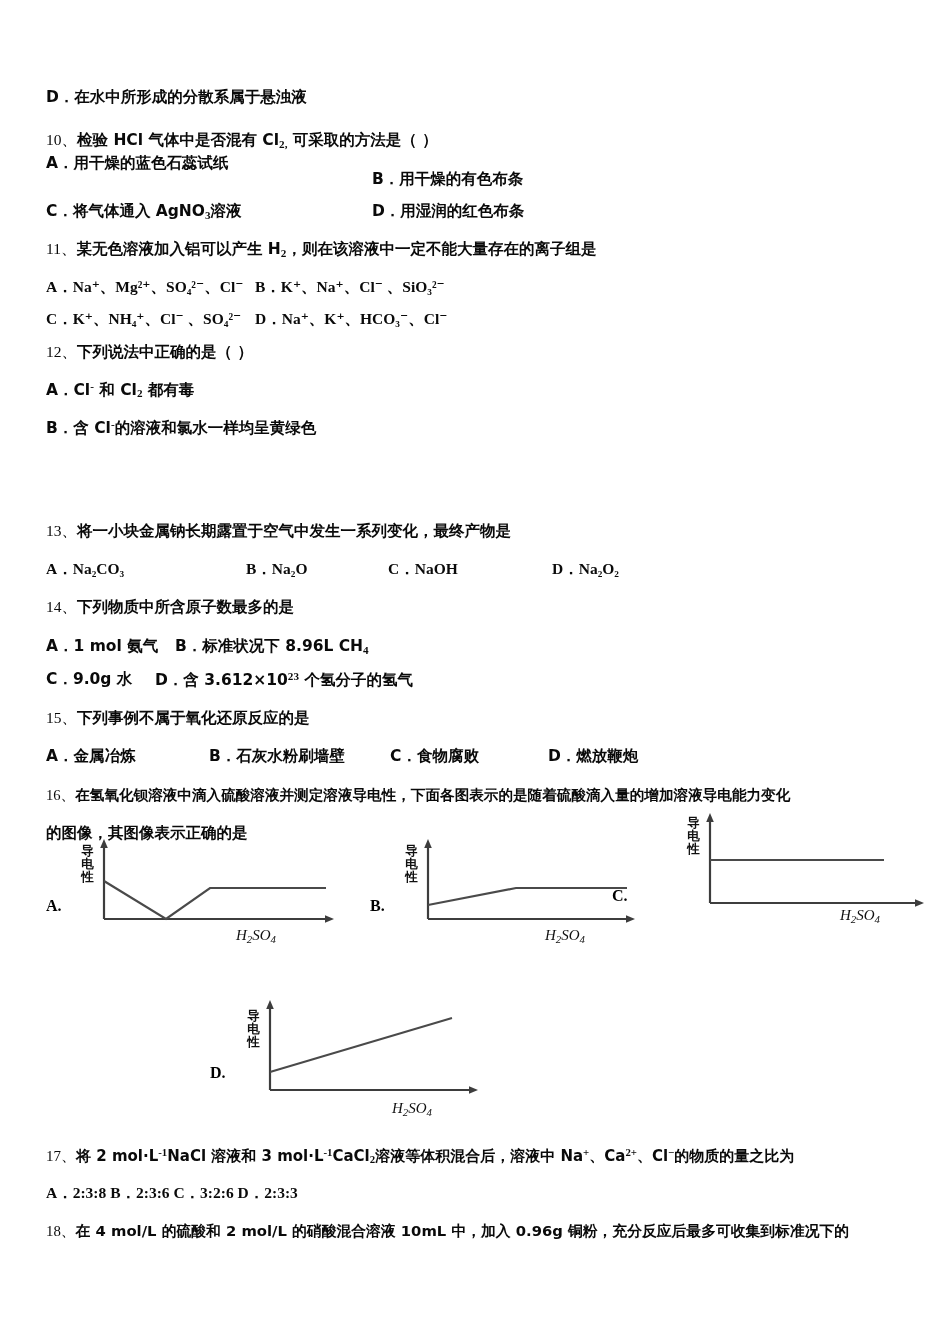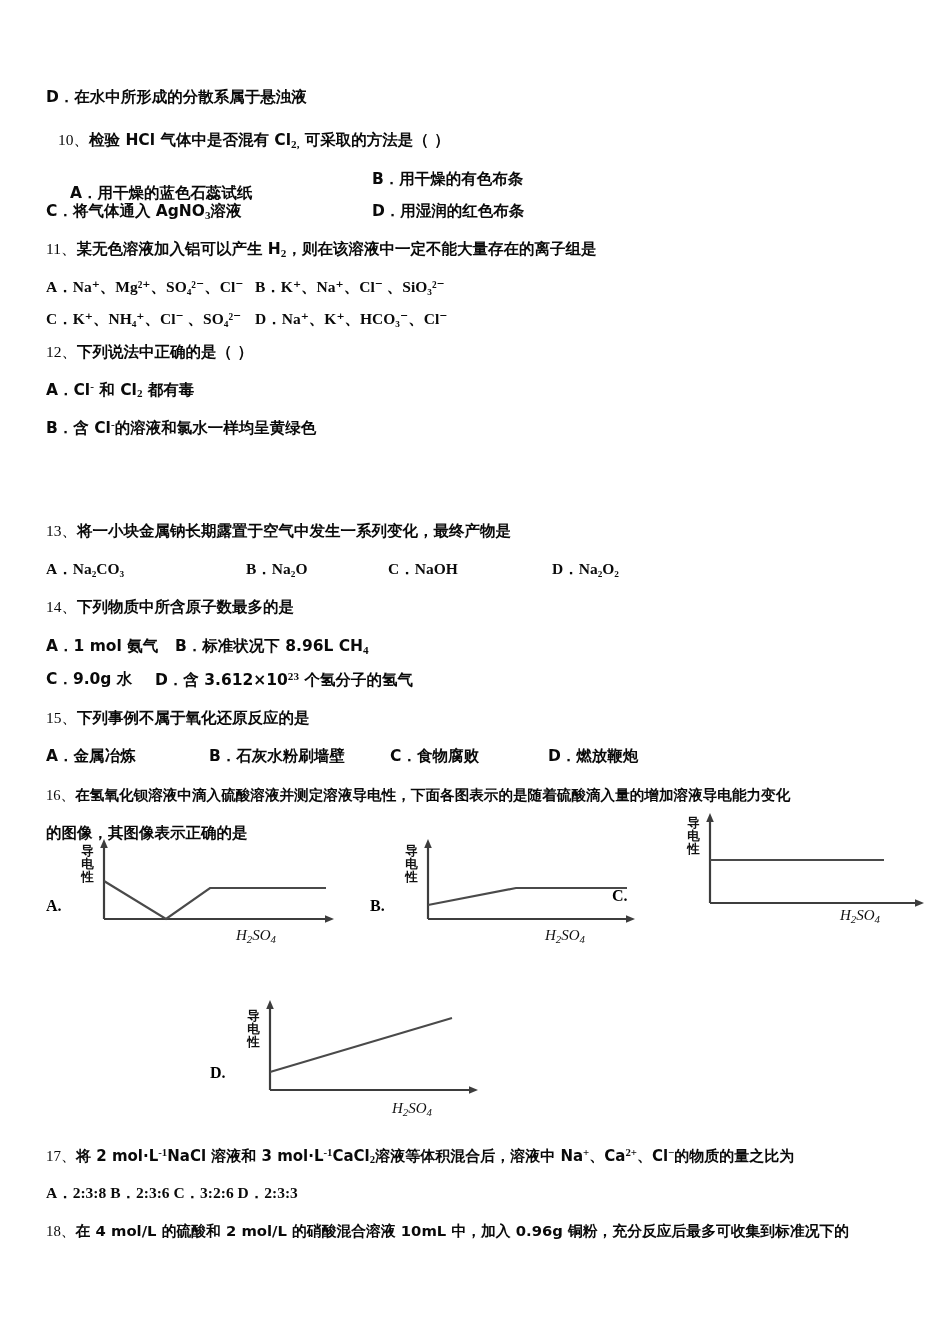--- a/index.html
+++ b/index.html
@@ -71,25 +71,25 @@
   }
   .xaxis-label .sub { font-style: italic; }
 </style>
 </head>
 <body>
 
 <div class="page">
 
   <div class="line cn" style="left:46px; top:88px;">D．在水中所形成的分散系属于悬浊液</div>
 
-  <div class="line" style="left:46px; top:131px;margin-left:12px;">
+  <div class="line" style="left:46px; top:131px;">
     <span class="qnum">10、</span><span class="cn">检验 HCl 气体中是否混有 Cl</span><span class="sub sf">2,</span><span class="cn"> 可采取的方法是（        ）</span>
   </div>
 
-  <div class="line cn" style="left:46px; top:184px;margin-left:24px;">A．用干燥的蓝色石蕊试纸</div>
+  <div class="line cn" style="left:46px; top:154px;">A．用干燥的蓝色石蕊试纸</div>
   <div class="line cn" style="left:372px; top:170px;">B．用干燥的有色布条</div>
 
   <div class="line" style="left:46px; top:202px;">
     <span class="cn">C．将气体通入 AgNO</span><span class="sub sf">3</span><span class="cn">溶液</span>
   </div>
   <div class="line cn" style="left:372px; top:202px;">D．用湿润的红色布条</div>
 
   <div class="line" style="left:46px; top:240px;">
     <span class="qnum">11、</span><span class="cn">某无色溶液加入铝可以产生 H</span><span class="sub sf">2</span><span class="cn">，则在该溶液中一定不能大量存在的离子组是</span>
   </div>

